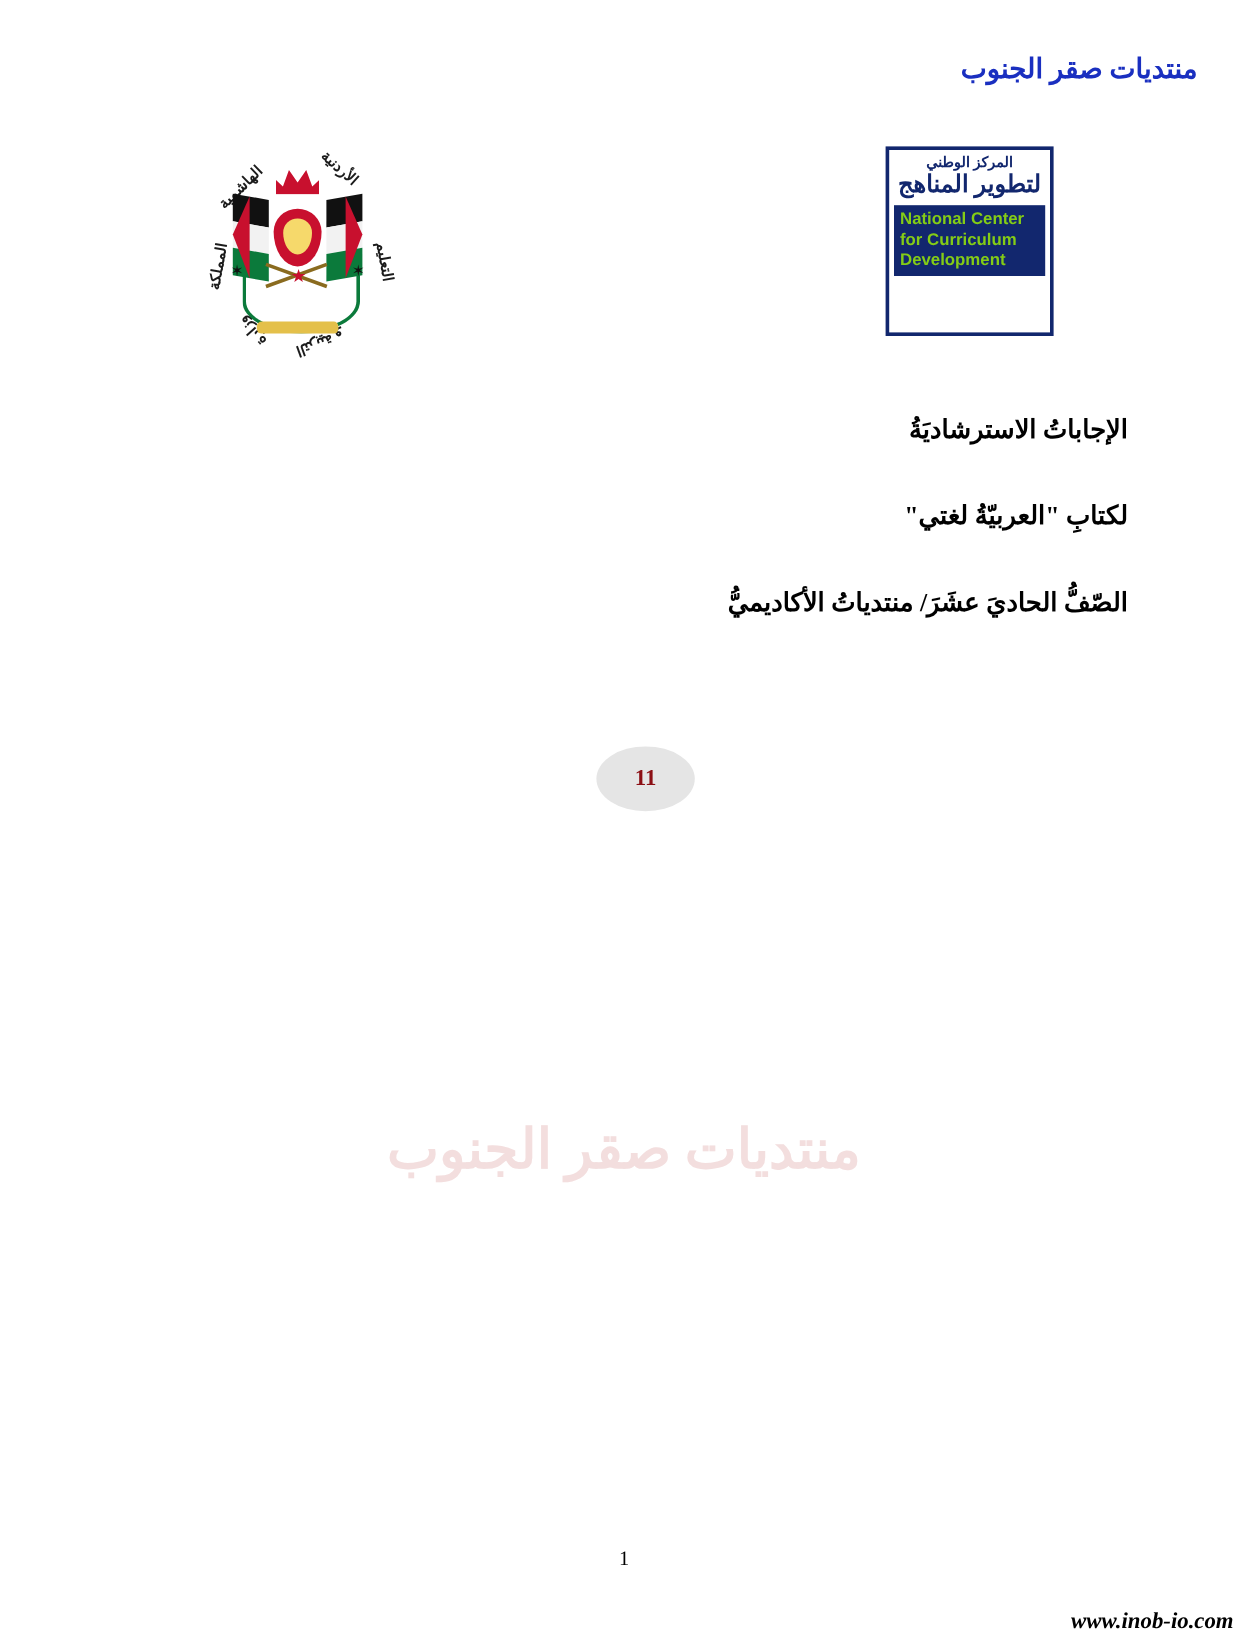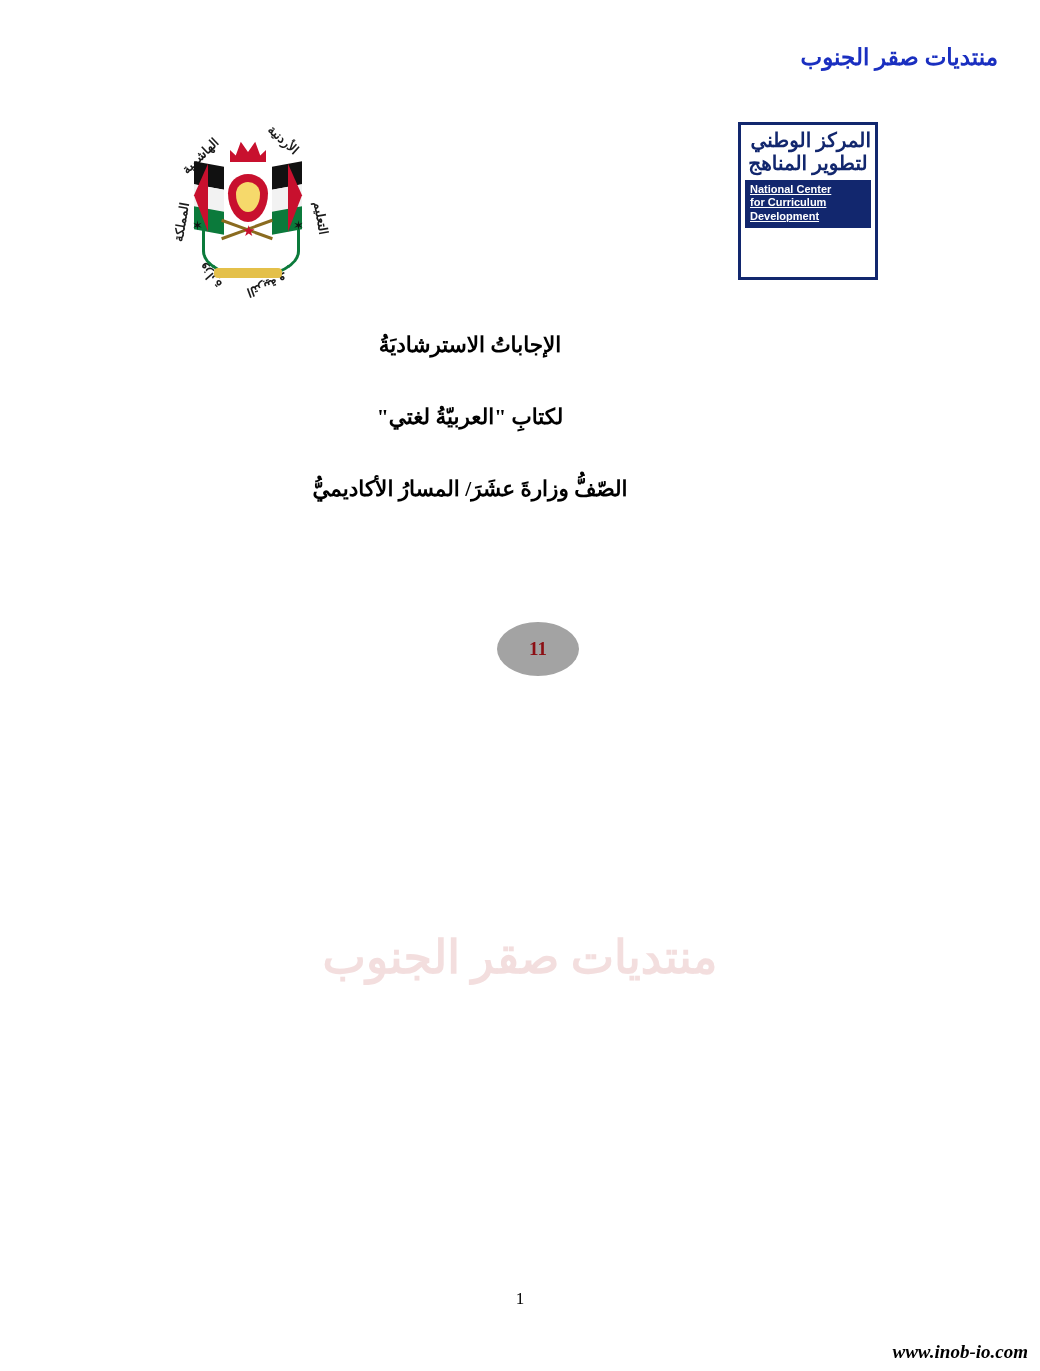--- a/index.html
+++ b/index.html
@@ -174,62 +174,61 @@
     padding: 4px;
   }
   .nccd-ar {
     text-align: center;
     font-family: "Liberation Serif", "DejaVu Serif", serif;
     color: #12276e;
     font-weight: 700;
     direction: rtl;
     letter-spacing: -0.3px;
   }
-  .nccd-ar .l1 { font-size: 20px; line-height: 1.15; text-align: right; }
+  .nccd-ar .l1 { font-size: 12px; line-height: 1.15; }
   .nccd-ar .l2 { font-size: 20px; line-height: 1.15; }
   .nccd-en {
     margin-top: 5px;
     background: #12276e;
-    color: #ffffff;
+    color: #84cc16;
     font-family: "Liberation Sans", sans-serif;
     font-weight: 700;
-    font-size: 11px;
+    font-size: 14px;
     line-height: 1.22;
     direction: ltr;
     text-align: left;
     padding: 3px 5px 5px 5px;
-    text-decoration: underline;
   }
 
   
   .title-block {
     position: absolute;
-    top: 332px;
+    top: 345px;
     left: 0;
     width: 940px;
-    text-align: center;
+    text-align: right;
     direction: rtl;
   }
   .title-line {
     font-family: "Liberation Serif", "DejaVu Serif", serif;
     font-weight: 700;
     font-size: 21.5px;
     color: #000;
     margin: 0 0 46px 0;
     letter-spacing: 0px;
   }
 
   
   .grade-badge {
     position: absolute;
     top: 622px;
     left: 497px;
     width: 82px;
     height: 54px;
-    background: #a3a3a3;
+    background: #e5e5e5;
     border-radius: 50%;
     display: flex;
     align-items: center;
     justify-content: center;
     color: #8c0f14;
     font-family: "Liberation Serif", "DejaVu Serif", serif;
     font-weight: 700;
     font-size: 19px;
   }
 
@@ -324,21 +323,21 @@
   <div class="nccd-en">
     <div>National Center</div>
     <div>for Curriculum</div>
     <div>Development</div>
   </div>
 </div>
 
 <div class="title-block">
   <p class="title-line">الإجاباتُ الاسترشاديَةُ</p>
   <p class="title-line">لكتابِ "العربيّةُ لغتي"</p>
-  <p class="title-line">الصّفُّ وزارةَ عشَرَ/ المسارُ الأكاديميُّ</p>
+  <p class="title-line">الصّفُّ الحاديَ عشَرَ/ منتدياتُ الأكاديميُّ</p>
 </div>
 
 <div class="grade-badge">11</div>
 
 <div class="forum-watermark">منتديات صقر الجنوب</div>
 
 <div class="page-number">1</div>
 
 <div class="site-url">www.inob-io.com</div>
 

